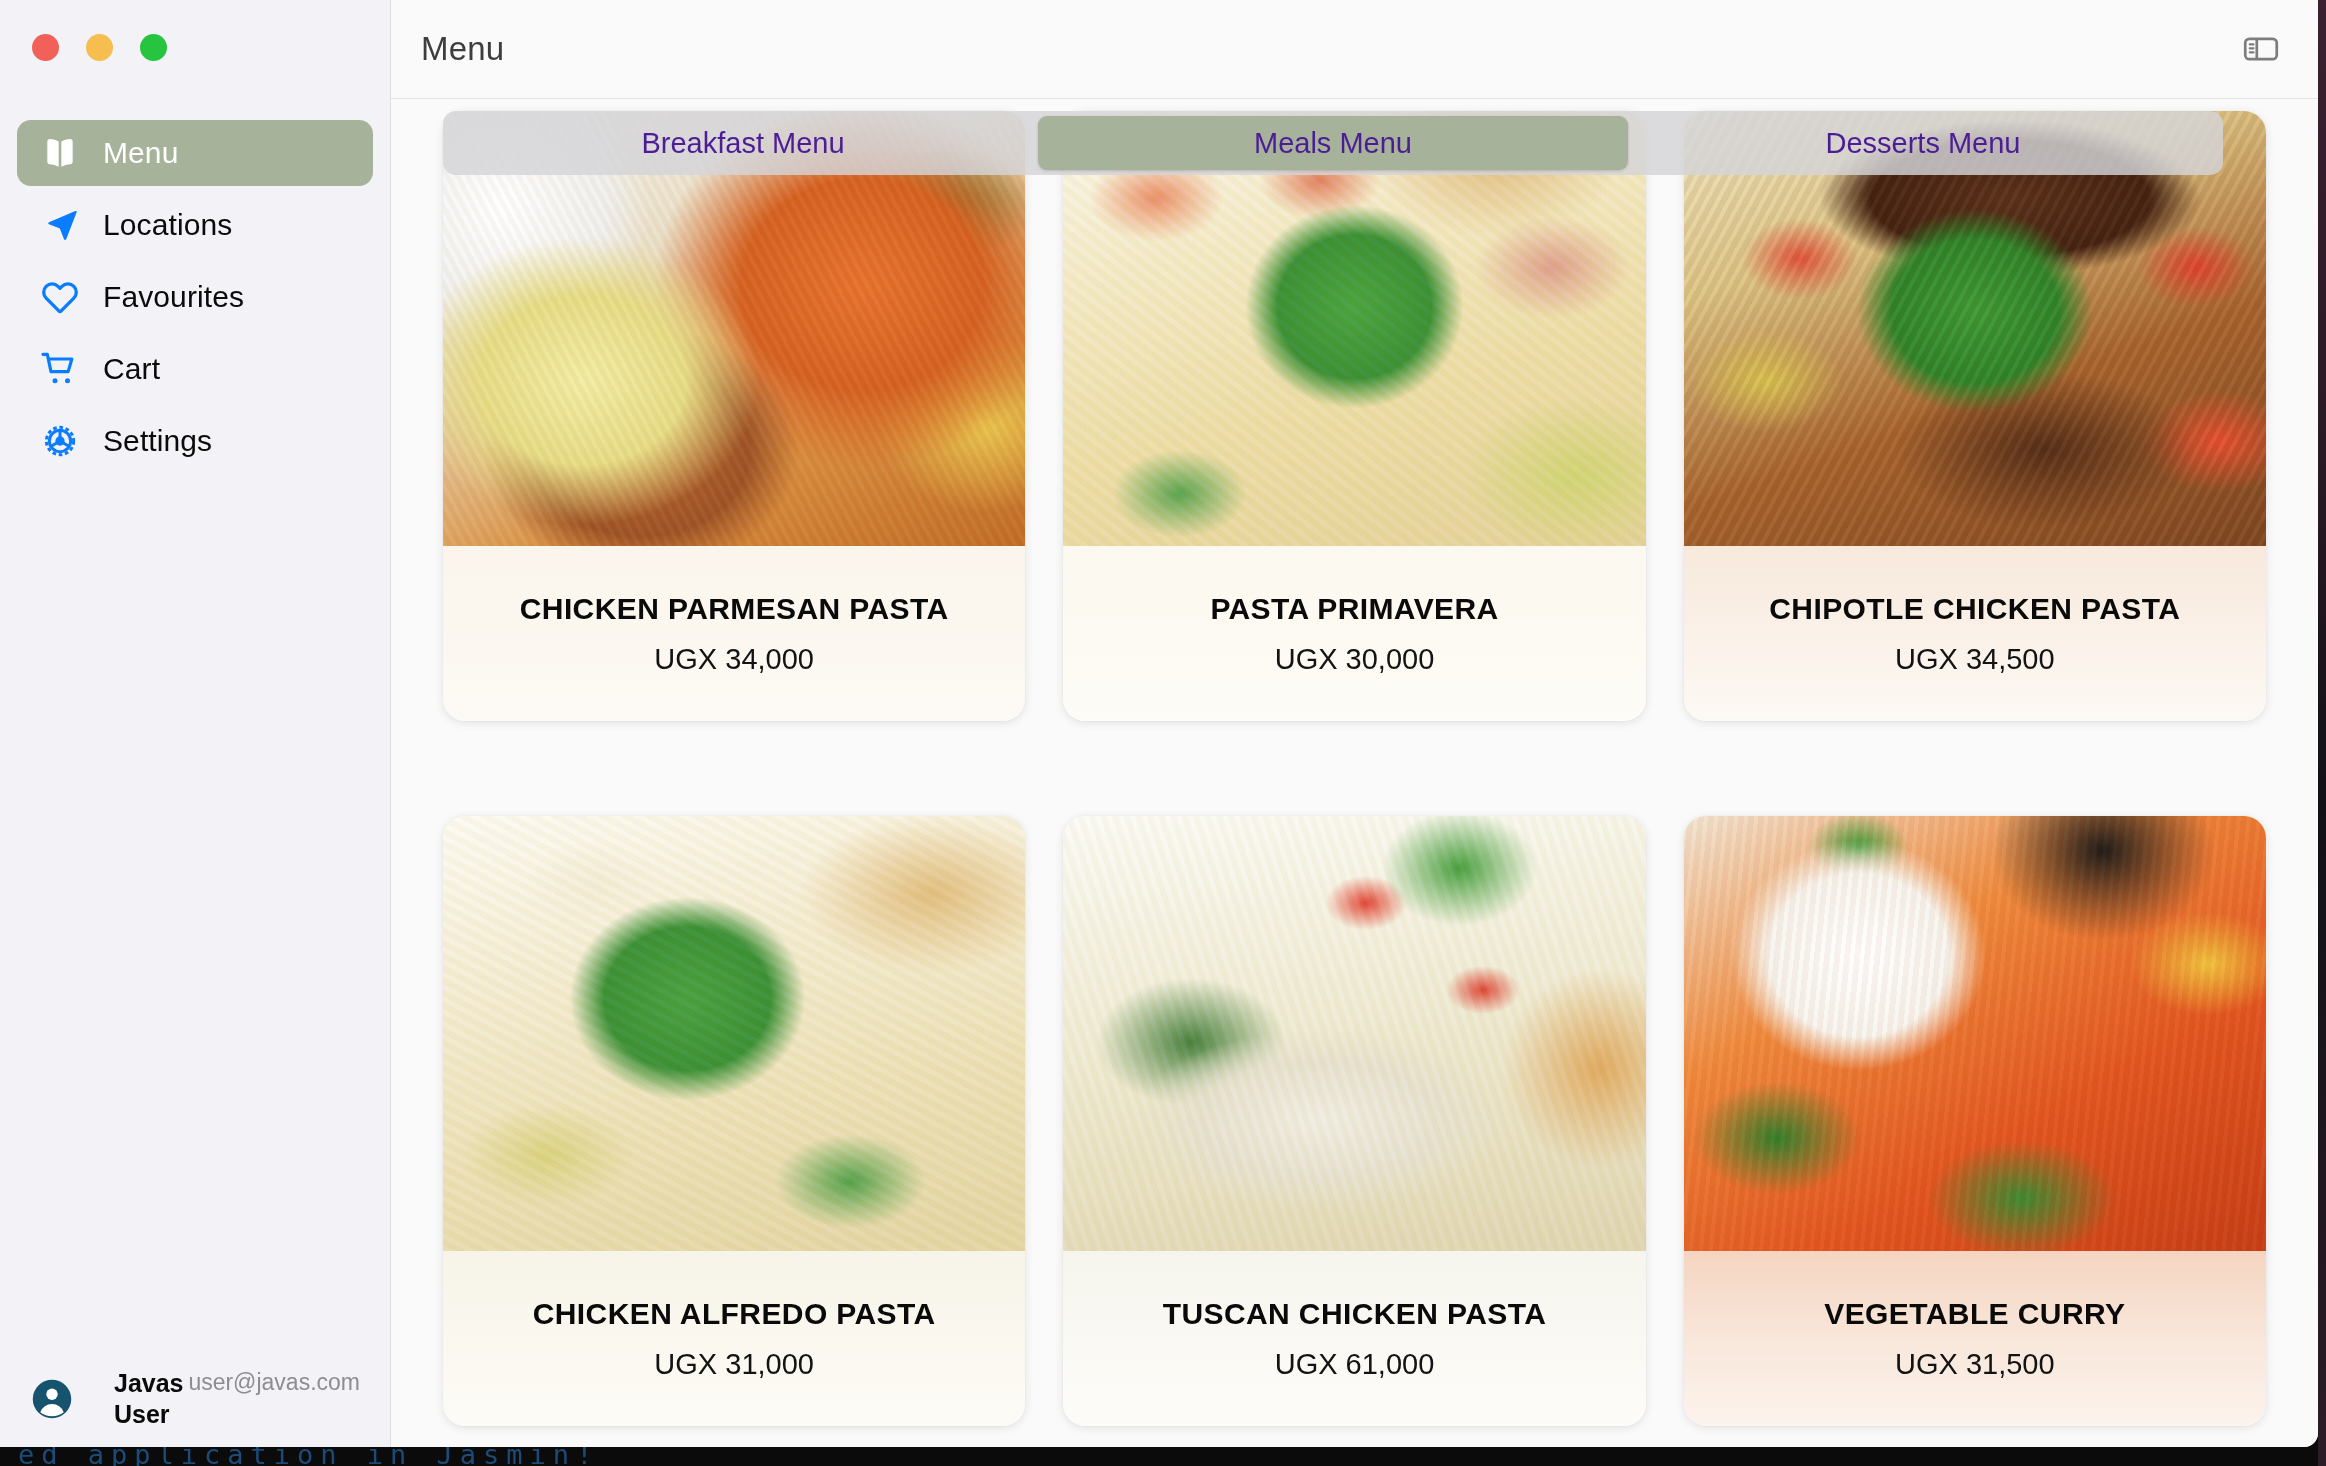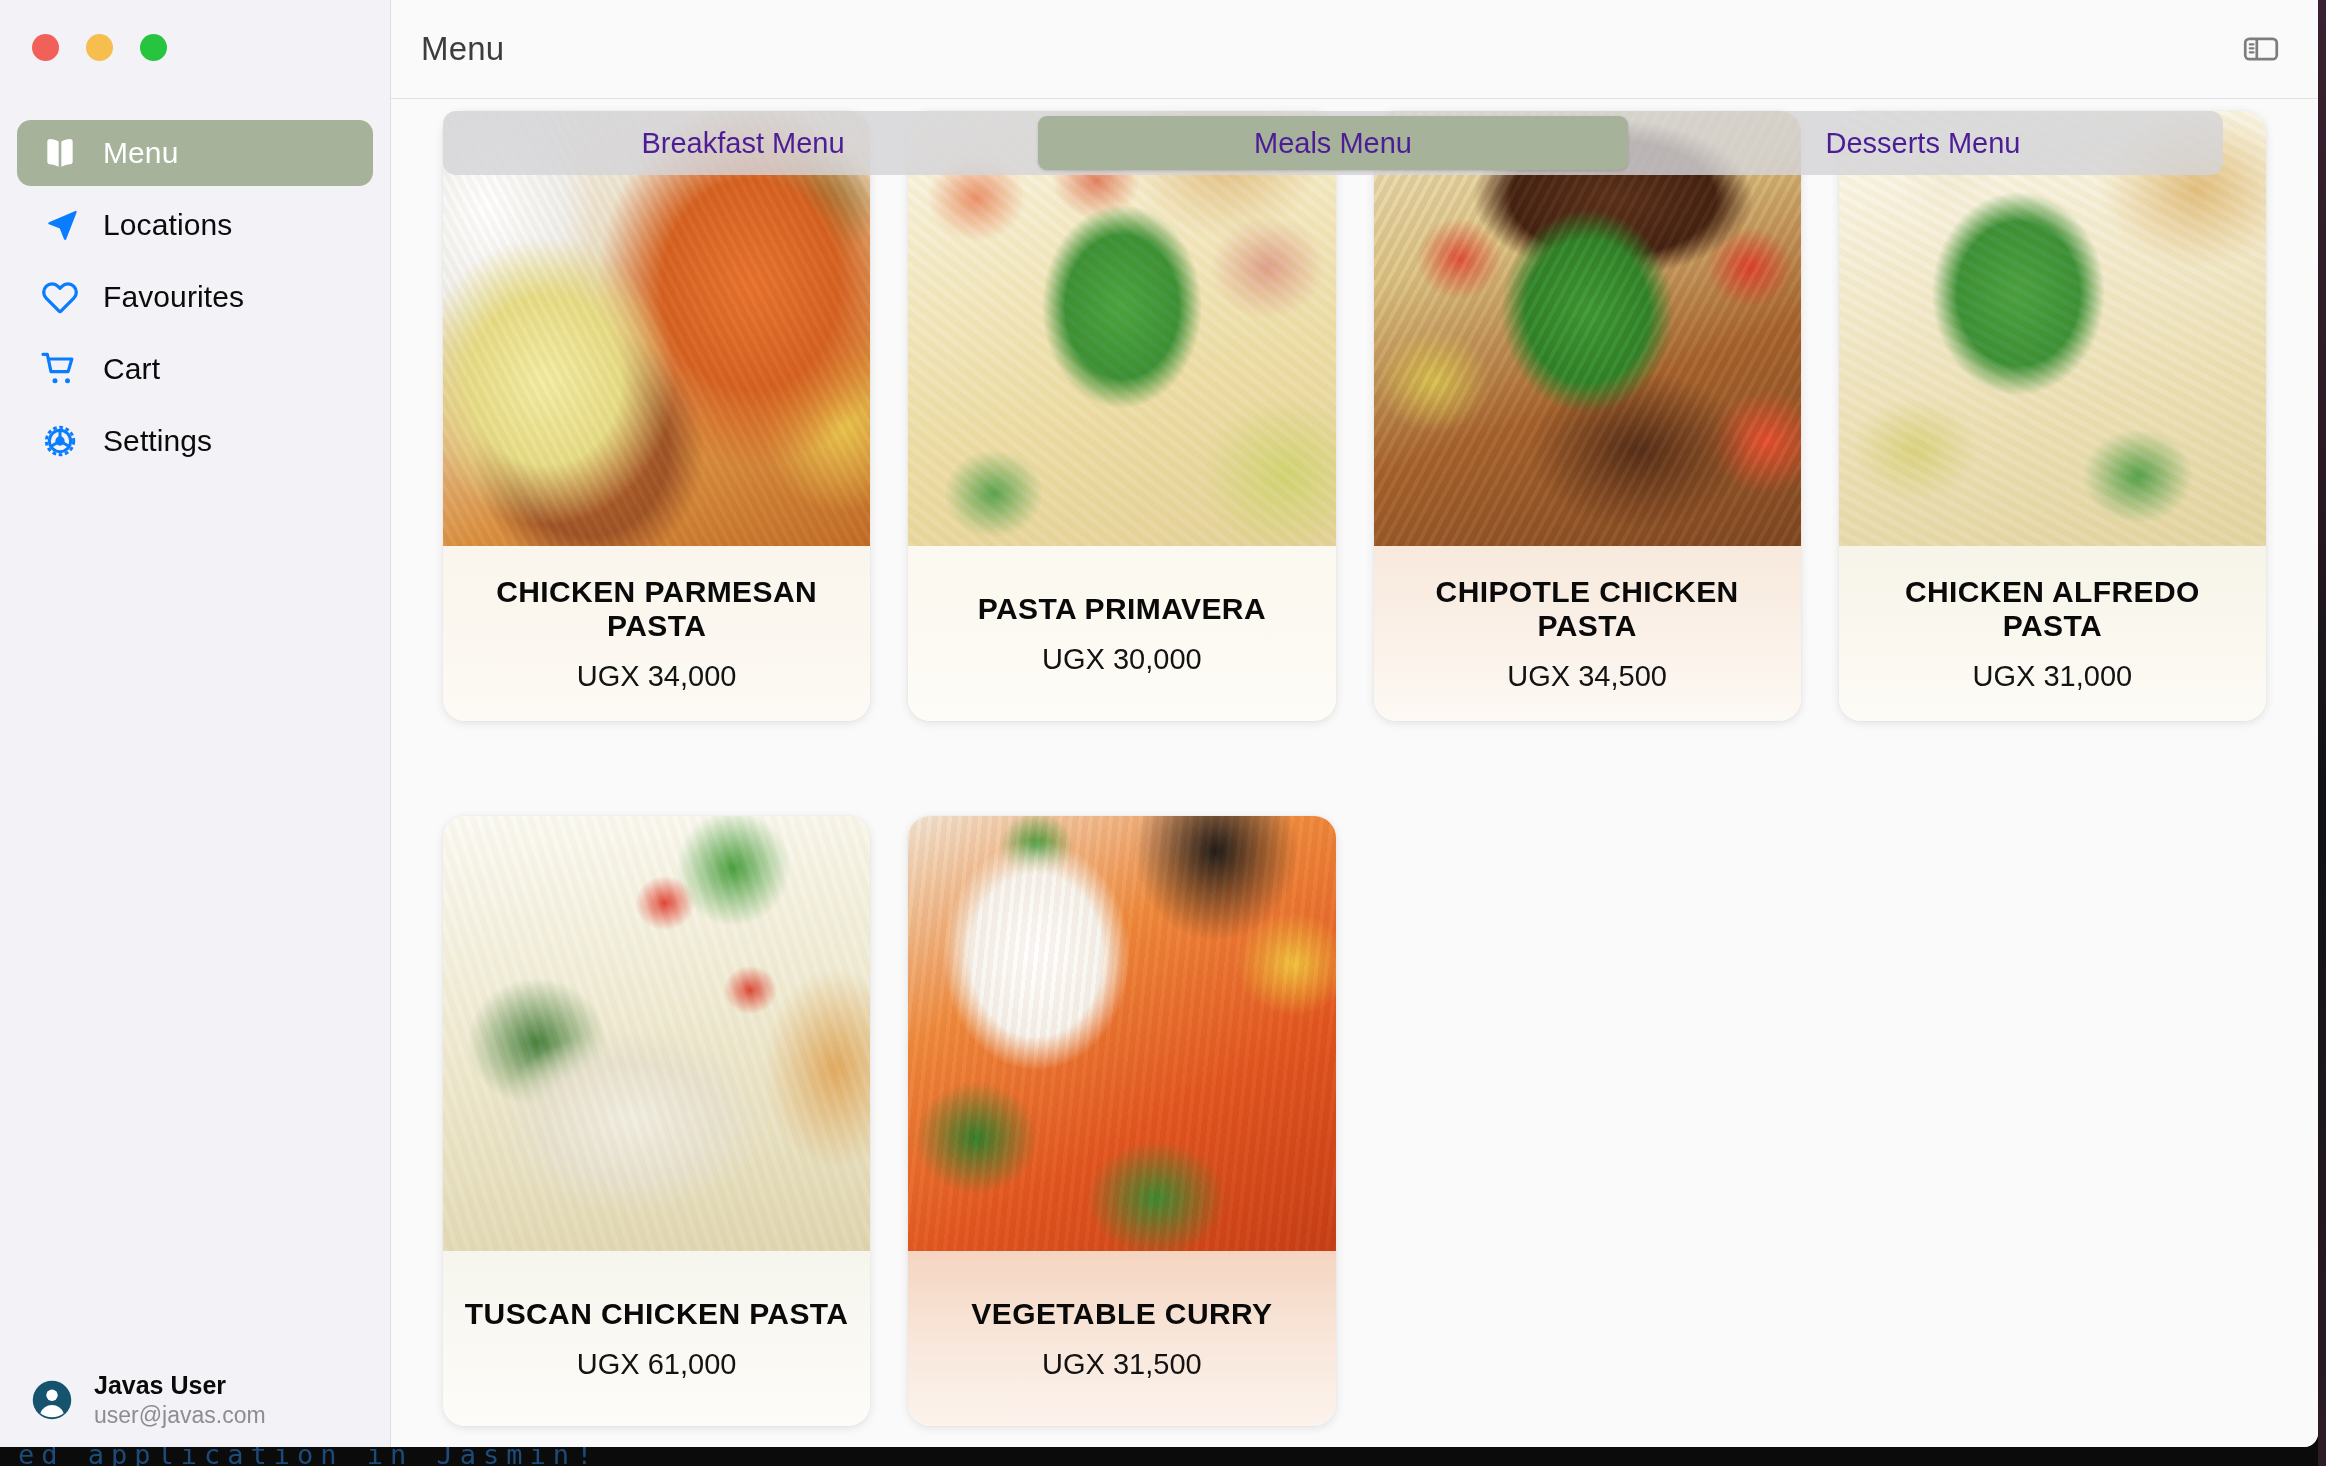--- a/index.html
+++ b/index.html
@@ -109,21 +109,21 @@
   #user-box {
     position: absolute;
     left: 0; right: 0;
     bottom: 18px;
     display: flex;
     align-items: center;
     gap: 20px;
     padding: 0 30px;
   }
   #avatar { width: 44px; height: 44px; flex: 0 0 44px; }
-  #user-meta { display: flex; flex-direction: column; line-height: 1.22; }
+  #user-meta { display: flex; flex-direction: row; line-height: 1.22; margin-left: 20px; }
   #user-name { font-size: 25px; font-weight: bold; color: #0a0a0a; }
   #user-email { font-size: 23px; color: #8c8c92; }
 
   
   #main {
     flex: 1 1 auto;
     height: 100%;
     background: #fafafa;
     position: relative;
     display: flex;
@@ -151,21 +151,21 @@
   
   #content {
     flex: 1 1 auto;
     position: relative;
     overflow: hidden;
     padding: 0 52px;
   }
 
   #grid {
     display: grid;
-    grid-template-columns: repeat(4, 1fr);
+    grid-template-columns: repeat(3, 1fr);
     column-gap: 38px;
     row-gap: 95px;
     padding-top: 12px;
   }
 
   .card {
     position: relative;
     height: 610px;
     border-radius: 22px;
     background: #ffffff;

